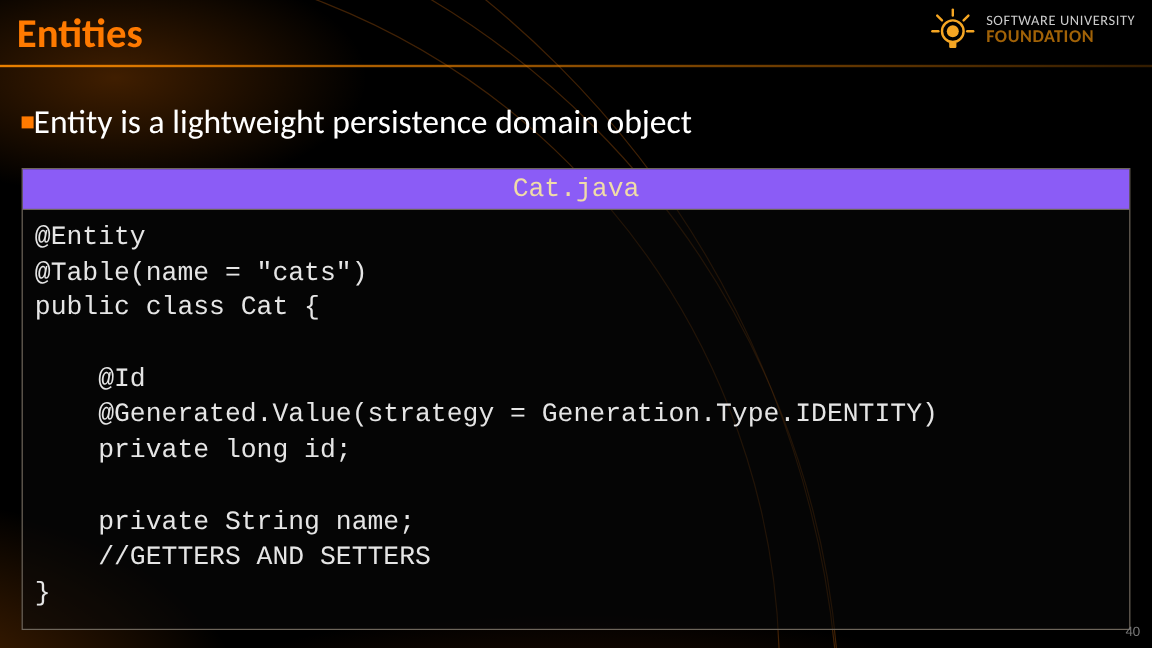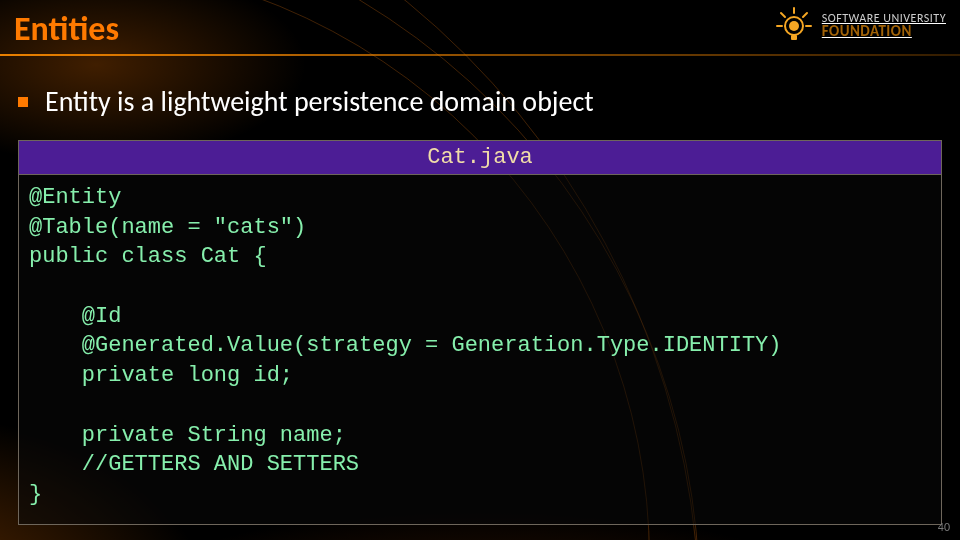--- a/index.html
+++ b/index.html
@@ -55,64 +55,64 @@
     top: 6px;
     display: flex;
     align-items: center;
     gap: 8px;
     color: #fff;
   }
   .bulb {
     width: 40px; height: 40px;
     display: flex; align-items: center; justify-content: center;
   }
-  .logo-text { line-height: 1.05; font-size: 12px; letter-spacing: 0.5px; text-decoration: underline; }
+  .logo-text { line-height: 1.05; font-size: 12px; letter-spacing: 0.5px; }
   .logo-text .l1 { color: #ccc; font-weight: 400; }
   .logo-text .l2 { color: #a16207; font-weight: 700; font-size: 15px; }
 
   
   .bullet-row {
     position: absolute;
     left: 18px;
     top: 84px;
     display: flex;
     align-items: center;
-    gap: 17px;
+    gap: 0;
     font-size: 28px;
     color: #fff;
   }
   .bullet-sq {
     width: 10px; height: 10px;
     background: #ff7a00;
   }
 
   
   .codebox {
     position: absolute;
     left: 18px;
     right: 18px;
     top: 140px;
     border: 1px solid #6e665b;
     background: rgba(10,10,10,0.55);
   }
   .codebox-header {
-    background: #4c1d95;
+    background: #8b5cf6;
     border-bottom: 1px solid #6e665b;
     text-align: center;
     font-family: Consolas, "Courier New", monospace;
     font-size: 22px;
     color: #f0dca8;
     padding: 4px 0;
   }
   .codebox-body {
     padding: 8px 10px 14px 10px;
     font-family: Consolas, "Courier New", monospace;
     font-size: 22px;
     line-height: 1.35;
-    color: #86efac;
+    color: #e5e5e5;
     white-space: pre;
   }
 
   
   .pagenum {
     position: absolute;
     right: 10px;
     bottom: 6px;
     font-size: 12px;
     color: #777;

